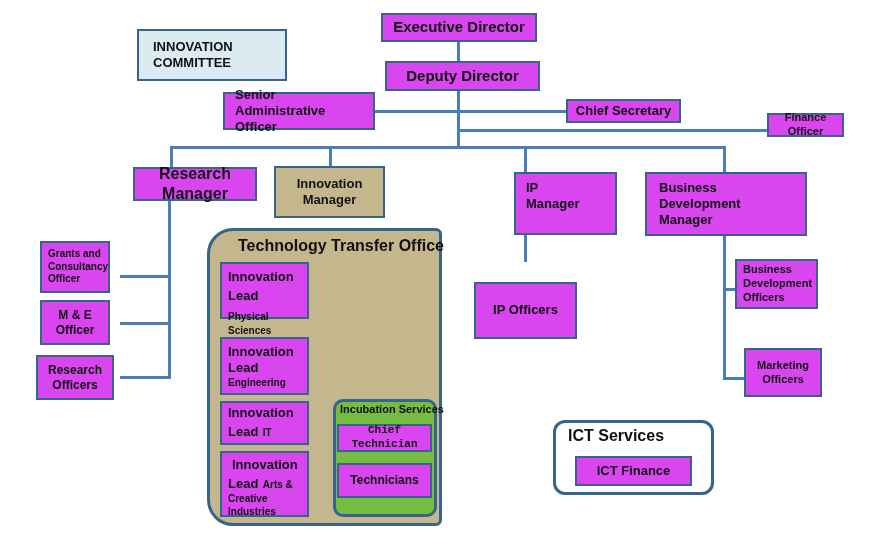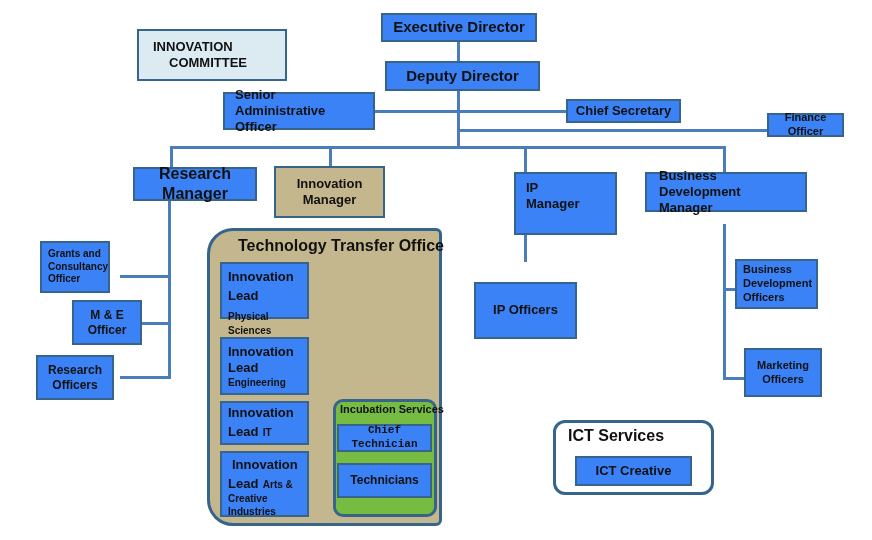--- a/index.html
+++ b/index.html
@@ -28,21 +28,21 @@
   .fs15{font-size:15px;}
   .fs14{font-size:16px;}
   .fs13{font-size:13px;}
   .fs12{font-size:12px;}
   .fs11{font-size:11px;}
   .fs10{font-size:10px;}
 
   
   .fill-blue{background:#DCEBF2;}
   .fill-tan{background:#C4B68D;}
-  .fill-white{background:#3b82f6;}
+  .fill-white{background:#d946ef;}
 
   
   .ln{position:absolute;background:#4A7EBB;z-index:1;}
   .lnv{width:3px;}
   .lnh{height:3px;}
 
   
   .group{
     position:absolute;
     box-sizing:border-box;
@@ -121,21 +121,21 @@
   <div class="node center fill-white fs15" style="left:381px;top:13px;width:156px;height:29px;">
     <span class="t">Executive  Director</span>
   </div>
 
   <div class="node center fill-white fs15" style="left:385px;top:61px;width:155px;height:30px;">
     <span class="t">Deputy Director</span>
   </div>
 
   <div class="node left fill-blue fs13" style="left:137px;top:29px;width:150px;height:52px;">
     <span class="t" style="padding-left:14px;">INNOVATION</span>
-    <span class="t" style="padding-left:30px;">COMMITTEE</span>
+    <span class="t" style="padding-left:14px;">COMMITTEE</span>
   </div>
 
   <div class="node left fill-white fs13" style="left:223px;top:92px;width:152px;height:38px;">
     <span class="t" style="padding-left:10px;">Senior Administrative</span>
     <span class="t" style="padding-left:10px;">Officer</span>
   </div>
 
   <div class="node center fill-white fs13" style="left:566px;top:99px;width:115px;height:24px;">
     <span class="t">Chief Secretary</span>
   </div>
@@ -152,32 +152,32 @@
   <div class="node center fill-tan fs13" style="left:274px;top:166px;width:111px;height:52px;">
     <span class="t">Innovation</span>
     <span class="t">Manager</span>
   </div>
 
   <div class="node left fill-white fs13" style="left:473px;top:172px;width:103px;height:63px;justify-content:flex-start;padding-top:6px;margin-left:41px;">
     <span class="t" style="padding-left:10px;">IP</span>
     <span class="t" style="padding-left:10px;">Manager</span>
   </div>
 
-  <div class="node left fill-white fs13" style="left:645px;top:172px;width:162px;height:40px;">
+  <div class="node left fill-white fs13" style="left:645px;top:172px;width:162px;height:64px;">
     <span class="t" style="padding-left:12px;">Business Development</span>
     <span class="t" style="padding-left:12px;">Manager</span>
   </div>
 
   <div class="node left fill-white fs10" style="left:40px;top:241px;width:70px;height:52px;">
     <span class="t">Grants and</span>
     <span class="t">Consultancy</span>
     <span class="t">Officer</span>
   </div>
 
-  <div class="node center fill-white fs12" style="left:40px;top:300px;width:70px;height:45px;margin-left:32px;">
+  <div class="node center fill-white fs12" style="left:40px;top:300px;width:70px;height:45px;">
     <span class="t">M &amp; E</span>
     <span class="t">Officer</span>
   </div>
 
   <div class="node center fill-white fs12" style="left:36px;top:355px;width:78px;height:45px;">
     <span class="t">Research</span>
     <span class="t">Officers</span>
   </div>
 
   <div class="node center fill-white fs13" style="left:474px;top:262px;width:103px;height:57px;margin-top:20px;">
@@ -221,16 +221,16 @@
 
   <div class="node center fill-white fs11" style="left:337px;top:424px;width:95px;height:28px;font-family:Liberation Mono, monospace;">
     <span class="t">Chief Technician</span>
   </div>
 
   <div class="node center fill-white fs12" style="left:337px;top:463px;width:95px;height:35px;">
     <span class="t">Technicians</span>
   </div>
 
   <div class="node center fill-white fs13" style="left:575px;top:456px;width:117px;height:30px;">
-    <span class="t">ICT Creative</span>
+    <span class="t">ICT Finance</span>
   </div>
 
 </div>
 
 </body></html>

